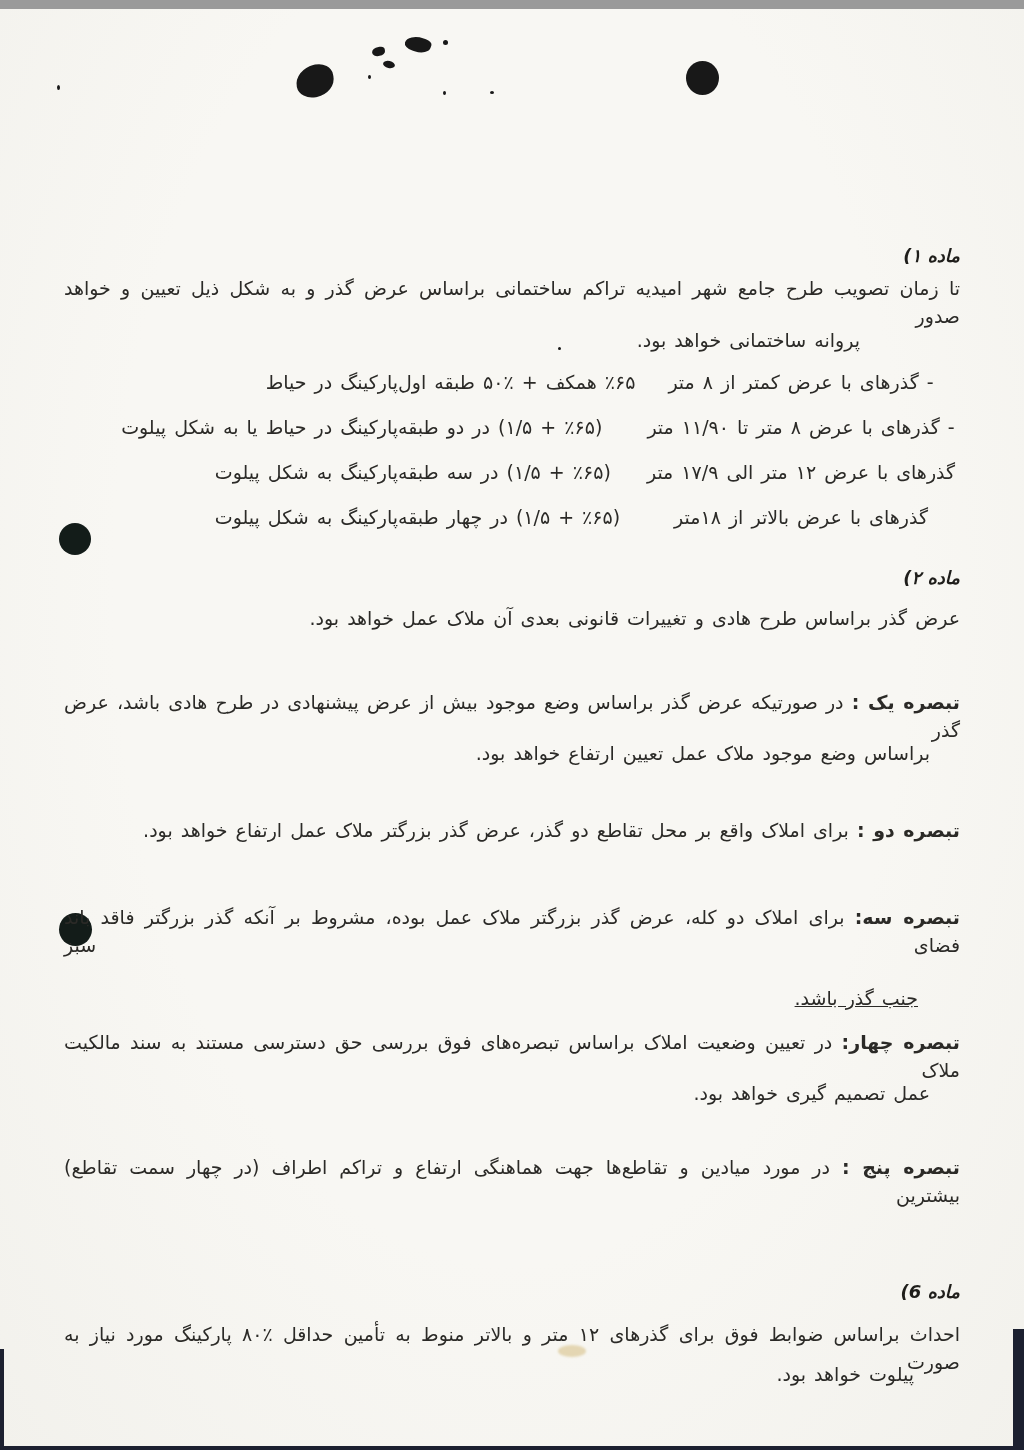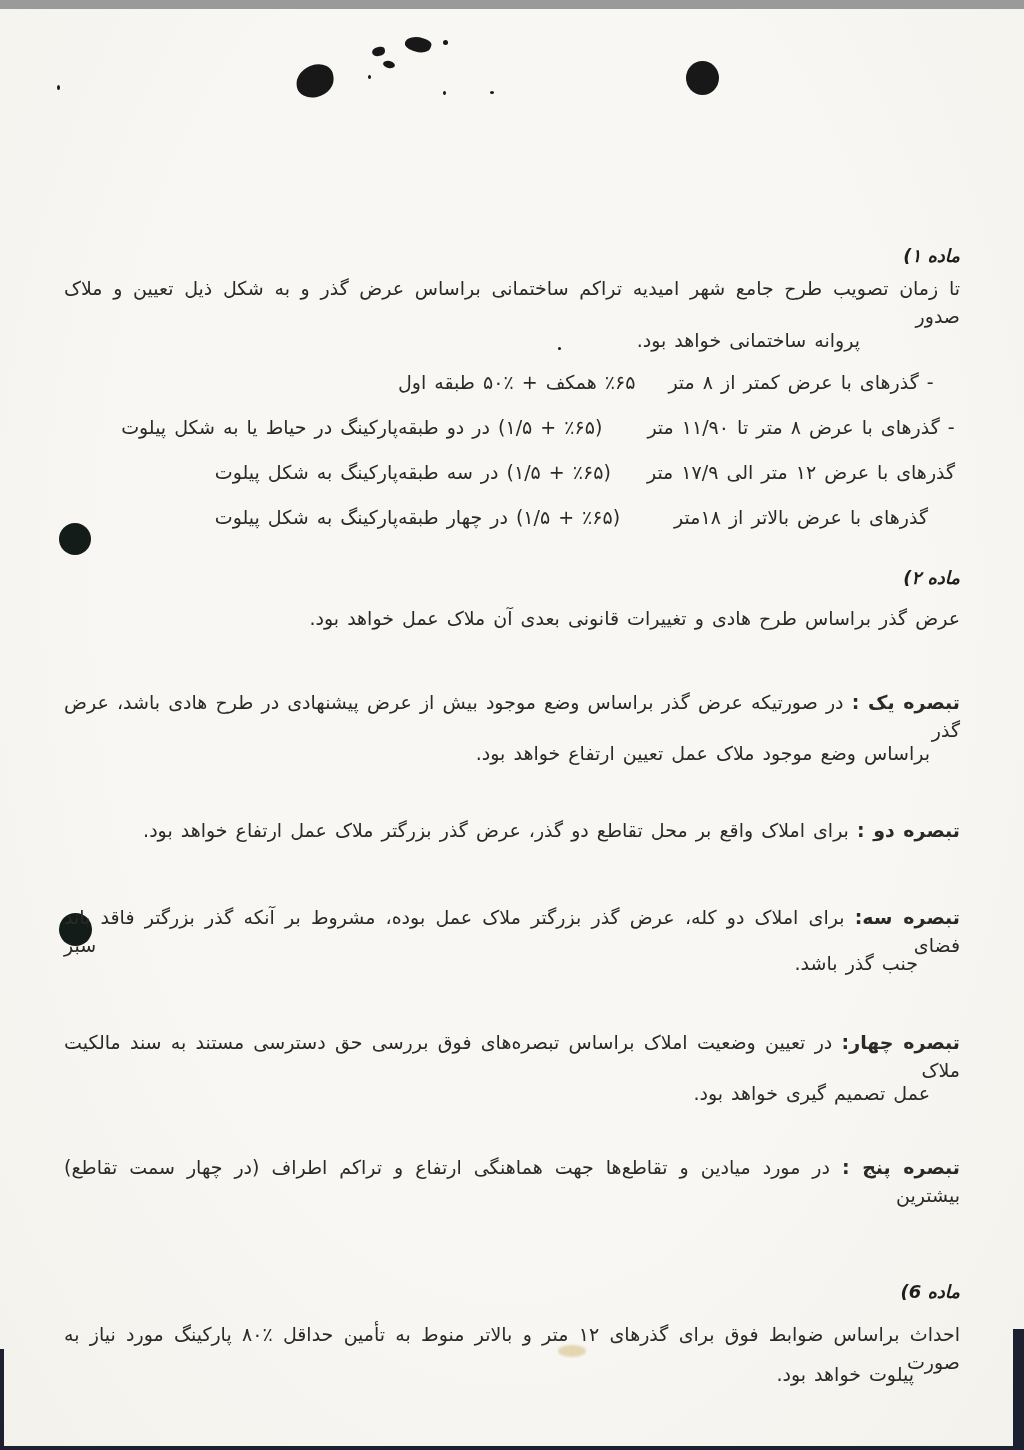--- a/index.html
+++ b/index.html
@@ -65,26 +65,27 @@
   <div class="hole" style="left:59px;top:514px;width:32px;height:32px;"></div>
   <div class="hole" style="left:59px;top:904px;width:33px;height:33px;"></div>
 
   <div class="stain" style="left:558px;top:1336px;width:28px;height:12px;"></div>
 
   <div class="edge" style="left:0;right:0;bottom:0;height:13px;"></div>
   <div class="edge" style="right:0;top:1320px;bottom:0;width:11px;"></div>
   <div class="edge" style="left:0;top:1340px;bottom:0;width:4px;"></div>
 
   <div class="mada" style="top:236px;">ماده ۱)</div>
-  <div class="textline just" style="top:266px;">تا زمان تصویب طرح جامع شهر امیدیه تراکم ساختمانی براساس عرض گذر و به شکل ذیل تعیین و ملاک صدور</div>
+  <div class="textline just" style="top:266px;">تا زمان تصویب طرح جامع شهر امیدیه تراکم ساختمانی براساس عرض گذر و به شکل ذیل تعیین و خواهد صدور</div>
   <div class="textline ra" style="top:318px;padding-left:0;right:164px;">پروانه ساختمانی خواهد بود.</div>
 
   <div class="trow" style="top:360px;">
     <div class="c-desc">- گذرهای با عرض کمتر از ۸ متر</div>
     <div class="c-form">٪۶۵ همکف + ٪۵۰ طبقه اول</div>
+    <div class="c-park">پارکینگ در حیاط</div>
   </div>
   <div class="trow" style="top:405px;">
     <div class="c-desc">- گذرهای با عرض ۸ متر تا ۱۱/۹۰ متر</div>
     <div class="c-form">(٪۶۵ + ۱/۵) در دو طبقه</div>
     <div class="c-park">پارکینگ در حیاط یا به شکل پیلوت</div>
   </div>
   <div class="trow" style="top:450px;">
     <div class="c-desc">گذرهای با عرض ۱۲ متر الی ۱۷/۹ متر</div>
     <div class="c-form">(٪۶۵ + ۱/۵) در سه طبقه</div>
     <div class="c-park">پارکینگ به شکل پیلوت</div>
@@ -106,21 +107,21 @@
 
   <div class="textline ra" style="top:808px;">
     <span class="tlabel">تبصره دو :</span>
     <span>برای املاک واقع بر محل تقاطع دو گذر، عرض گذر بزرگتر ملاک عمل ارتفاع خواهد بود.</span>
   </div>
 
   <div class="textline just" style="top:895px;">
     <span class="tlabel">تبصره سه:</span>
     <span>برای املاک دو کله، عرض گذر بزرگتر ملاک عمل بوده، مشروط بر آنکه گذر بزرگتر فاقد باند فضای سبز</span>
   </div>
-  <div class="textline ra" style="top:941px;right:106px;">جنب گذر باشد.</div>
+  <div class="textline ra" style="top:976px;right:106px;text-decoration:underline;">جنب گذر باشد.</div>
 
   <div class="textline just" style="top:1020px;">
     <span class="tlabel">تبصره چهار:</span>
     <span>در تعیین وضعیت املاک براساس تبصره‌های فوق بررسی حق دسترسی مستند به سند مالکیت ملاک</span>
   </div>
   <div class="textline ra" style="top:1071px;right:94px;">عمل تصمیم گیری خواهد بود.</div>
 
   <div class="textline just" style="top:1145px;">
     <span class="tlabel">تبصره پنج :</span>
     <span>در مورد میادین و تقاطع‌ها جهت هماهنگی ارتفاع و تراکم اطراف (در چهار سمت تقاطع) بیشترین</span>

